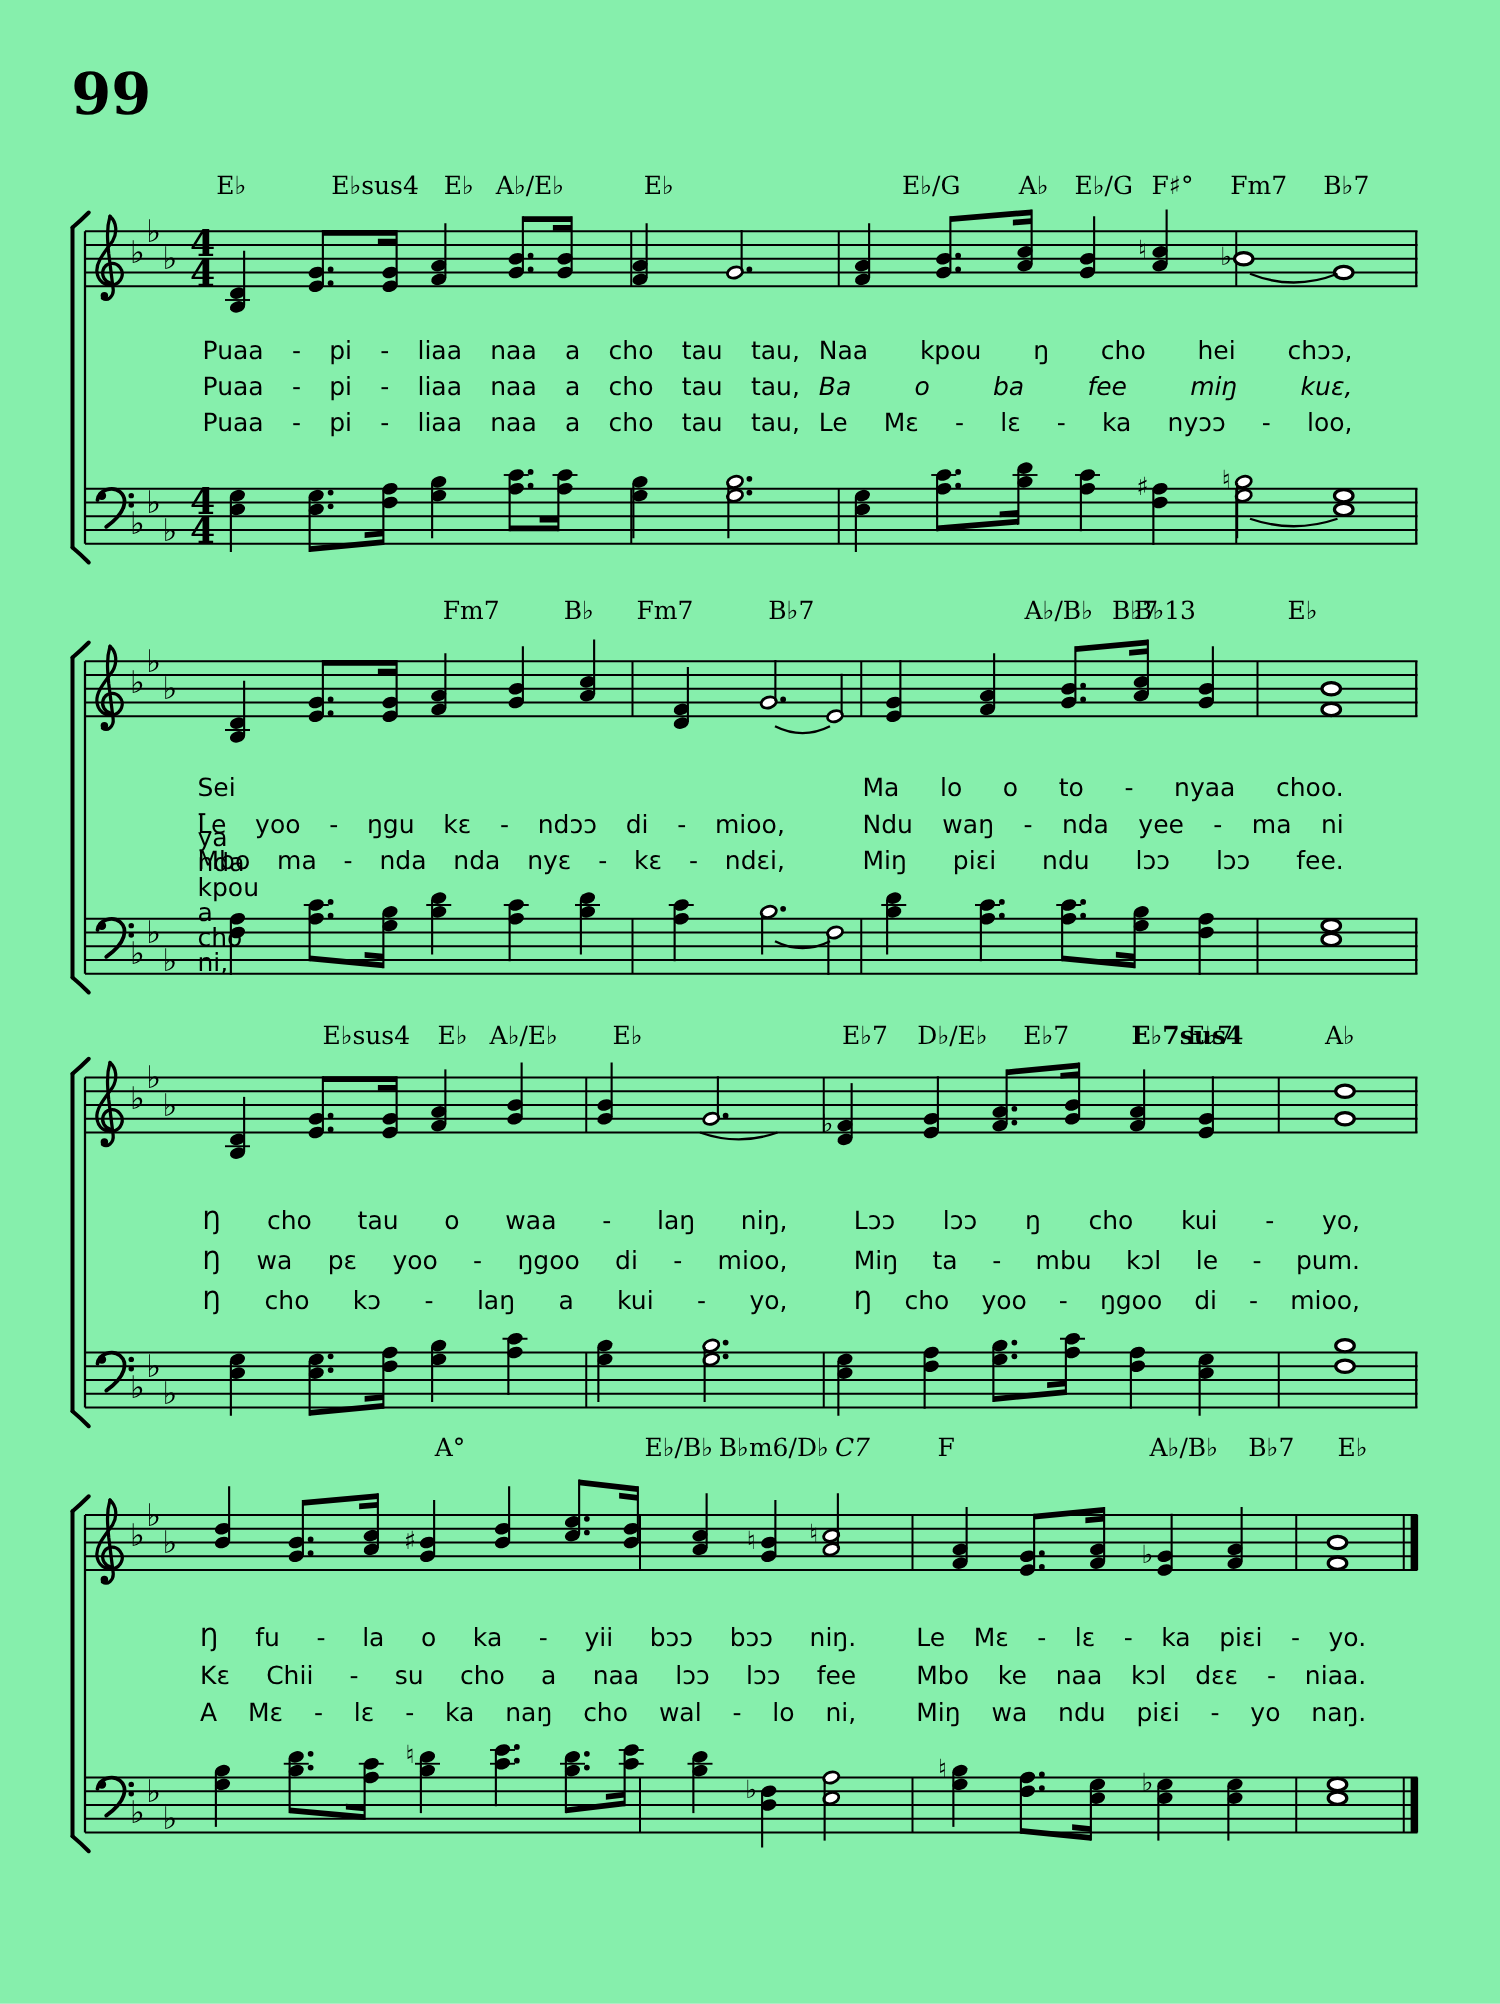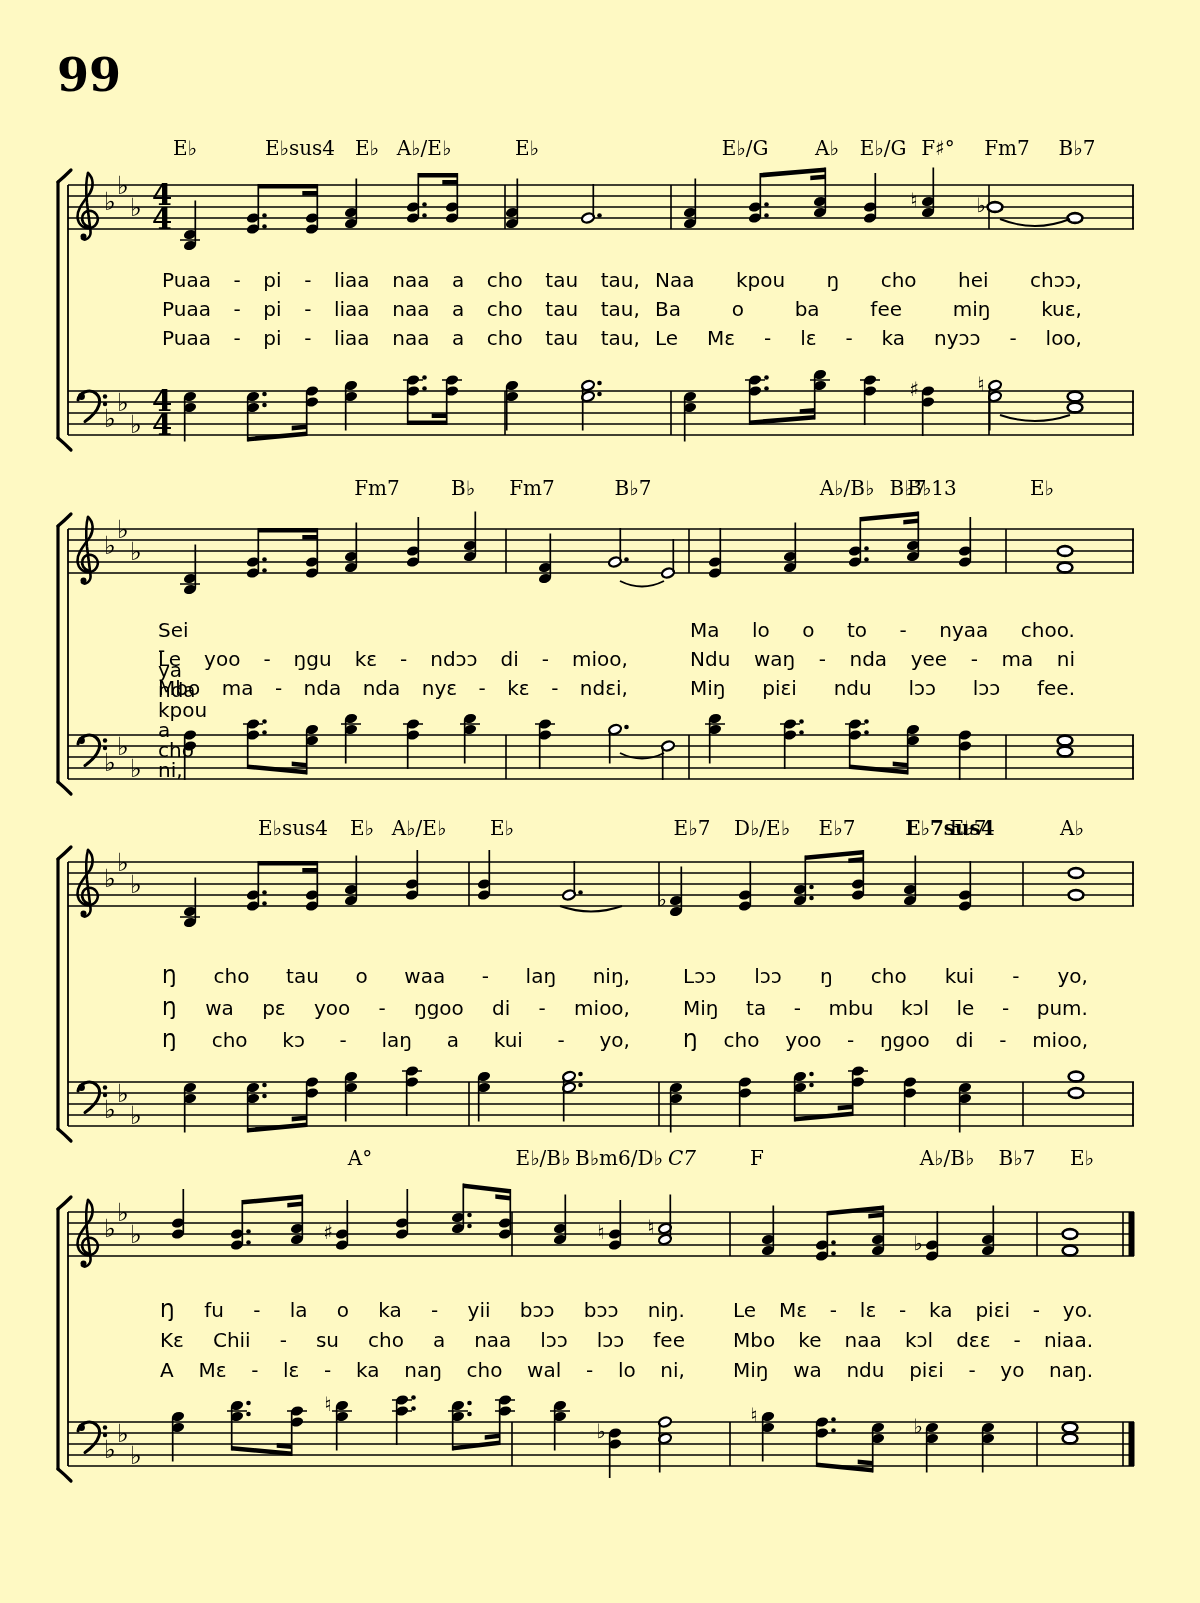--- a/index.html
+++ b/index.html
@@ -1,19 +1,19 @@
 <!DOCTYPE html>
 <html><head>
 <meta charset="utf-8">
 <style>
   html,body{margin:0;padding:0;background:#e8e8e8;}
   .page{
     position:relative;
     width:1200px;height:1603px;
-    background:#fef9c3;color:#000;
+    background:#86efac;color:#000;
     margin:0 auto;
     font-family:"DejaVu Serif", serif;
     overflow:hidden;
   }
   .piece-number{
     position:absolute;left:57px;top:48px;
     font:bold 46px "DejaVu Serif", serif;
   }
   .piece-title{
     position:absolute;left:0;right:0;top:52px;
@@ -1112,21 +1112,21 @@
       <span>tau,</span>
     </div>
     <div class="lyric-line" style="left: 655px; top: 270px; width: 427px;">
       <span>Naa</span>
       <span>kpou</span>
       <span>ŋ</span>
       <span>cho</span>
       <span>hei</span>
       <span>chɔɔ,</span>
     </div>
-    <div class="lyric-line" style="left: 655px; top: 299px; width: 427px;">
+    <div class="lyric-line" style="left: 655px; top: 299px; width: 427px; font-style: italic;">
       <span>Ba</span>
       <span>o</span>
       <span>ba</span>
       <span>fee</span>
       <span>miŋ</span>
       <span>kuɛ,</span>
     </div>
     <div class="lyric-line" style="left: 655px; top: 328px; width: 427px;">
       <span>Le</span>
       <span>Mɛ</span>

